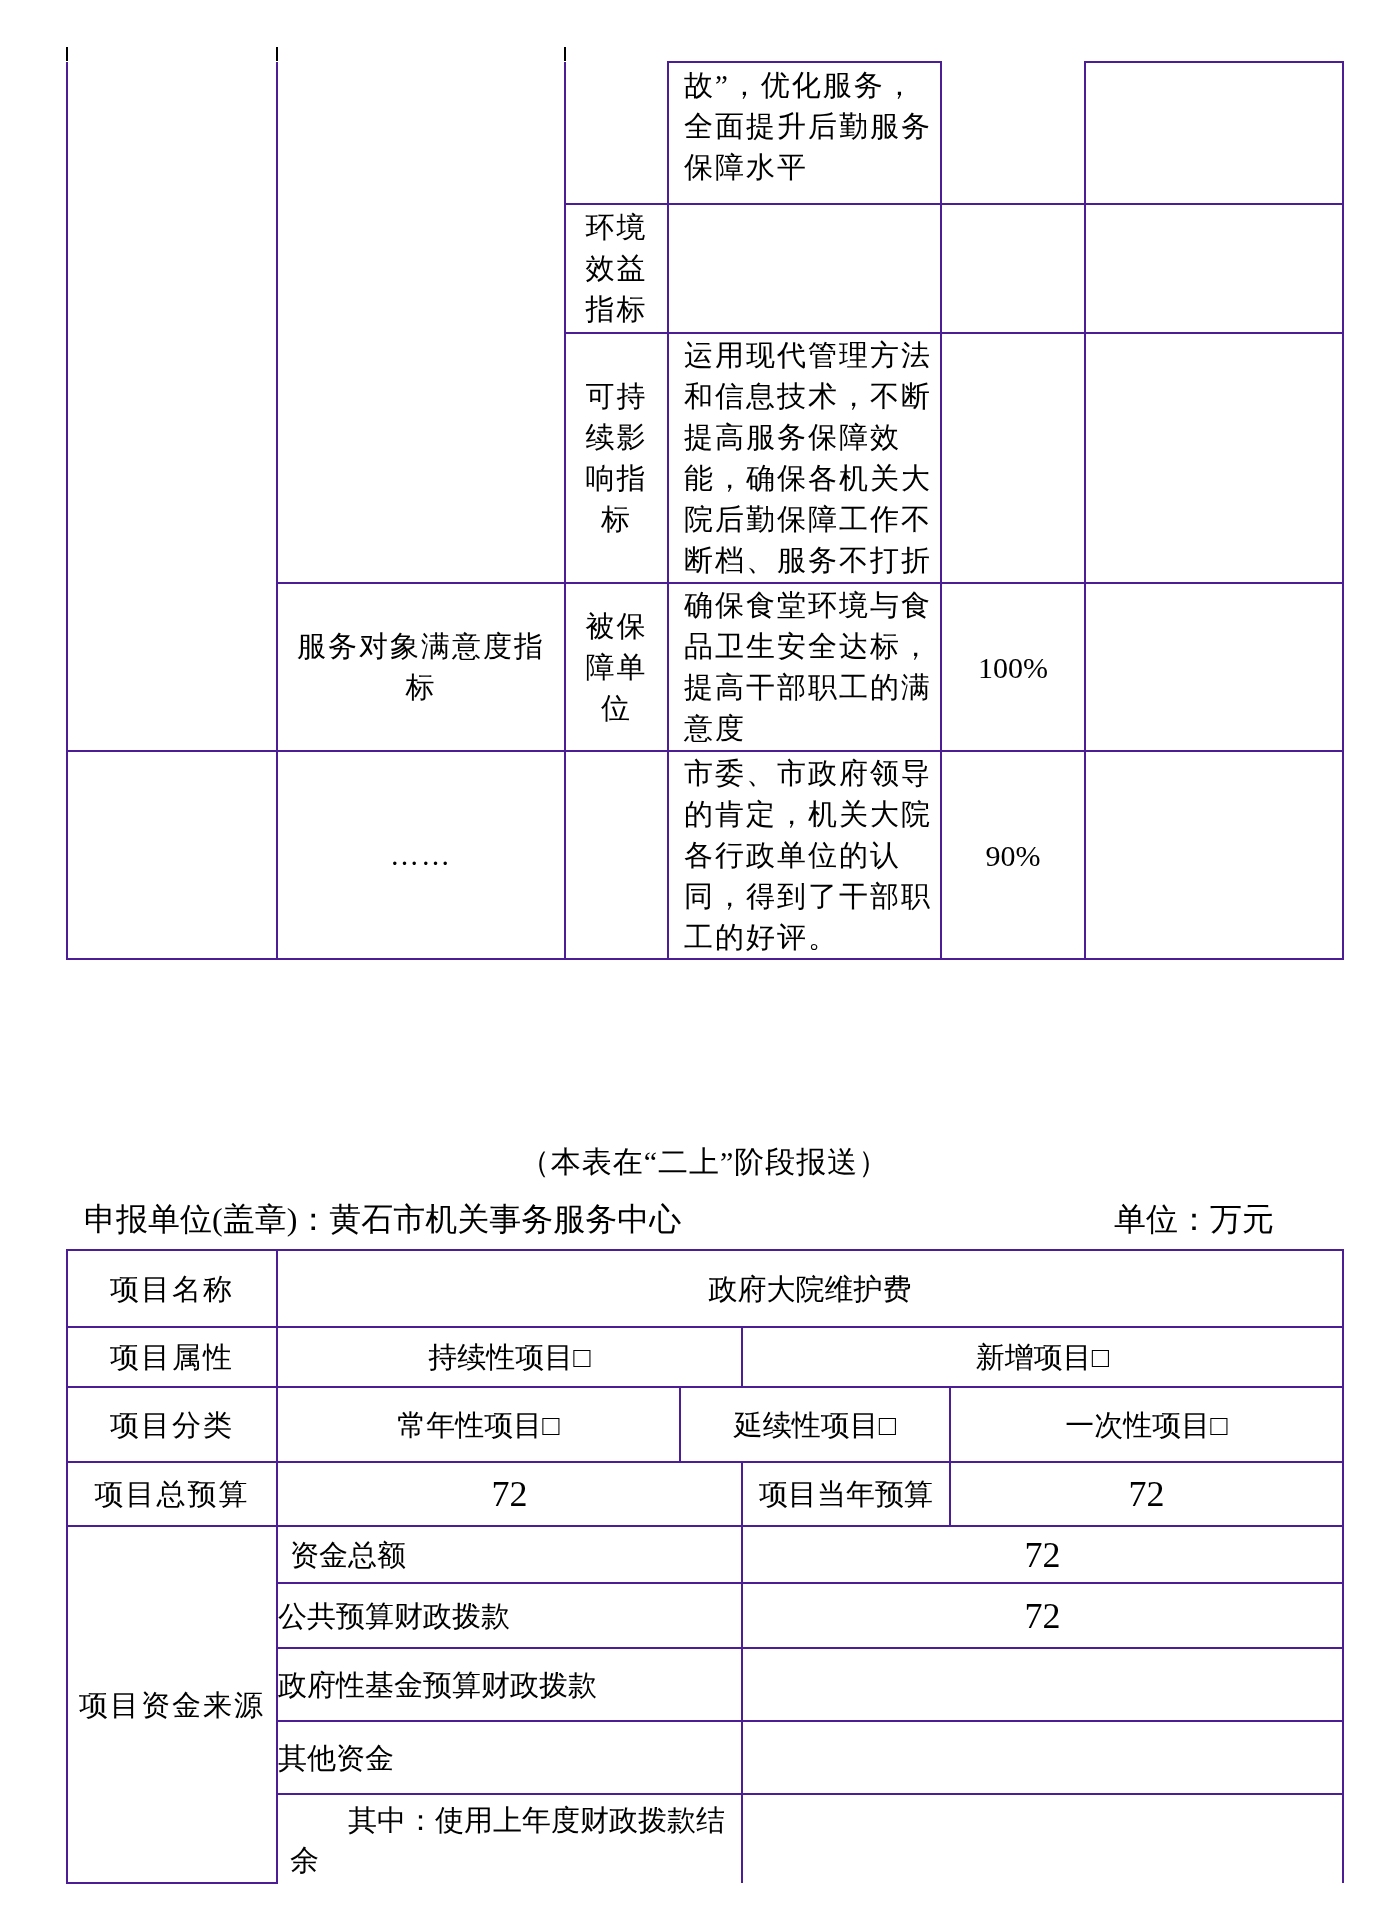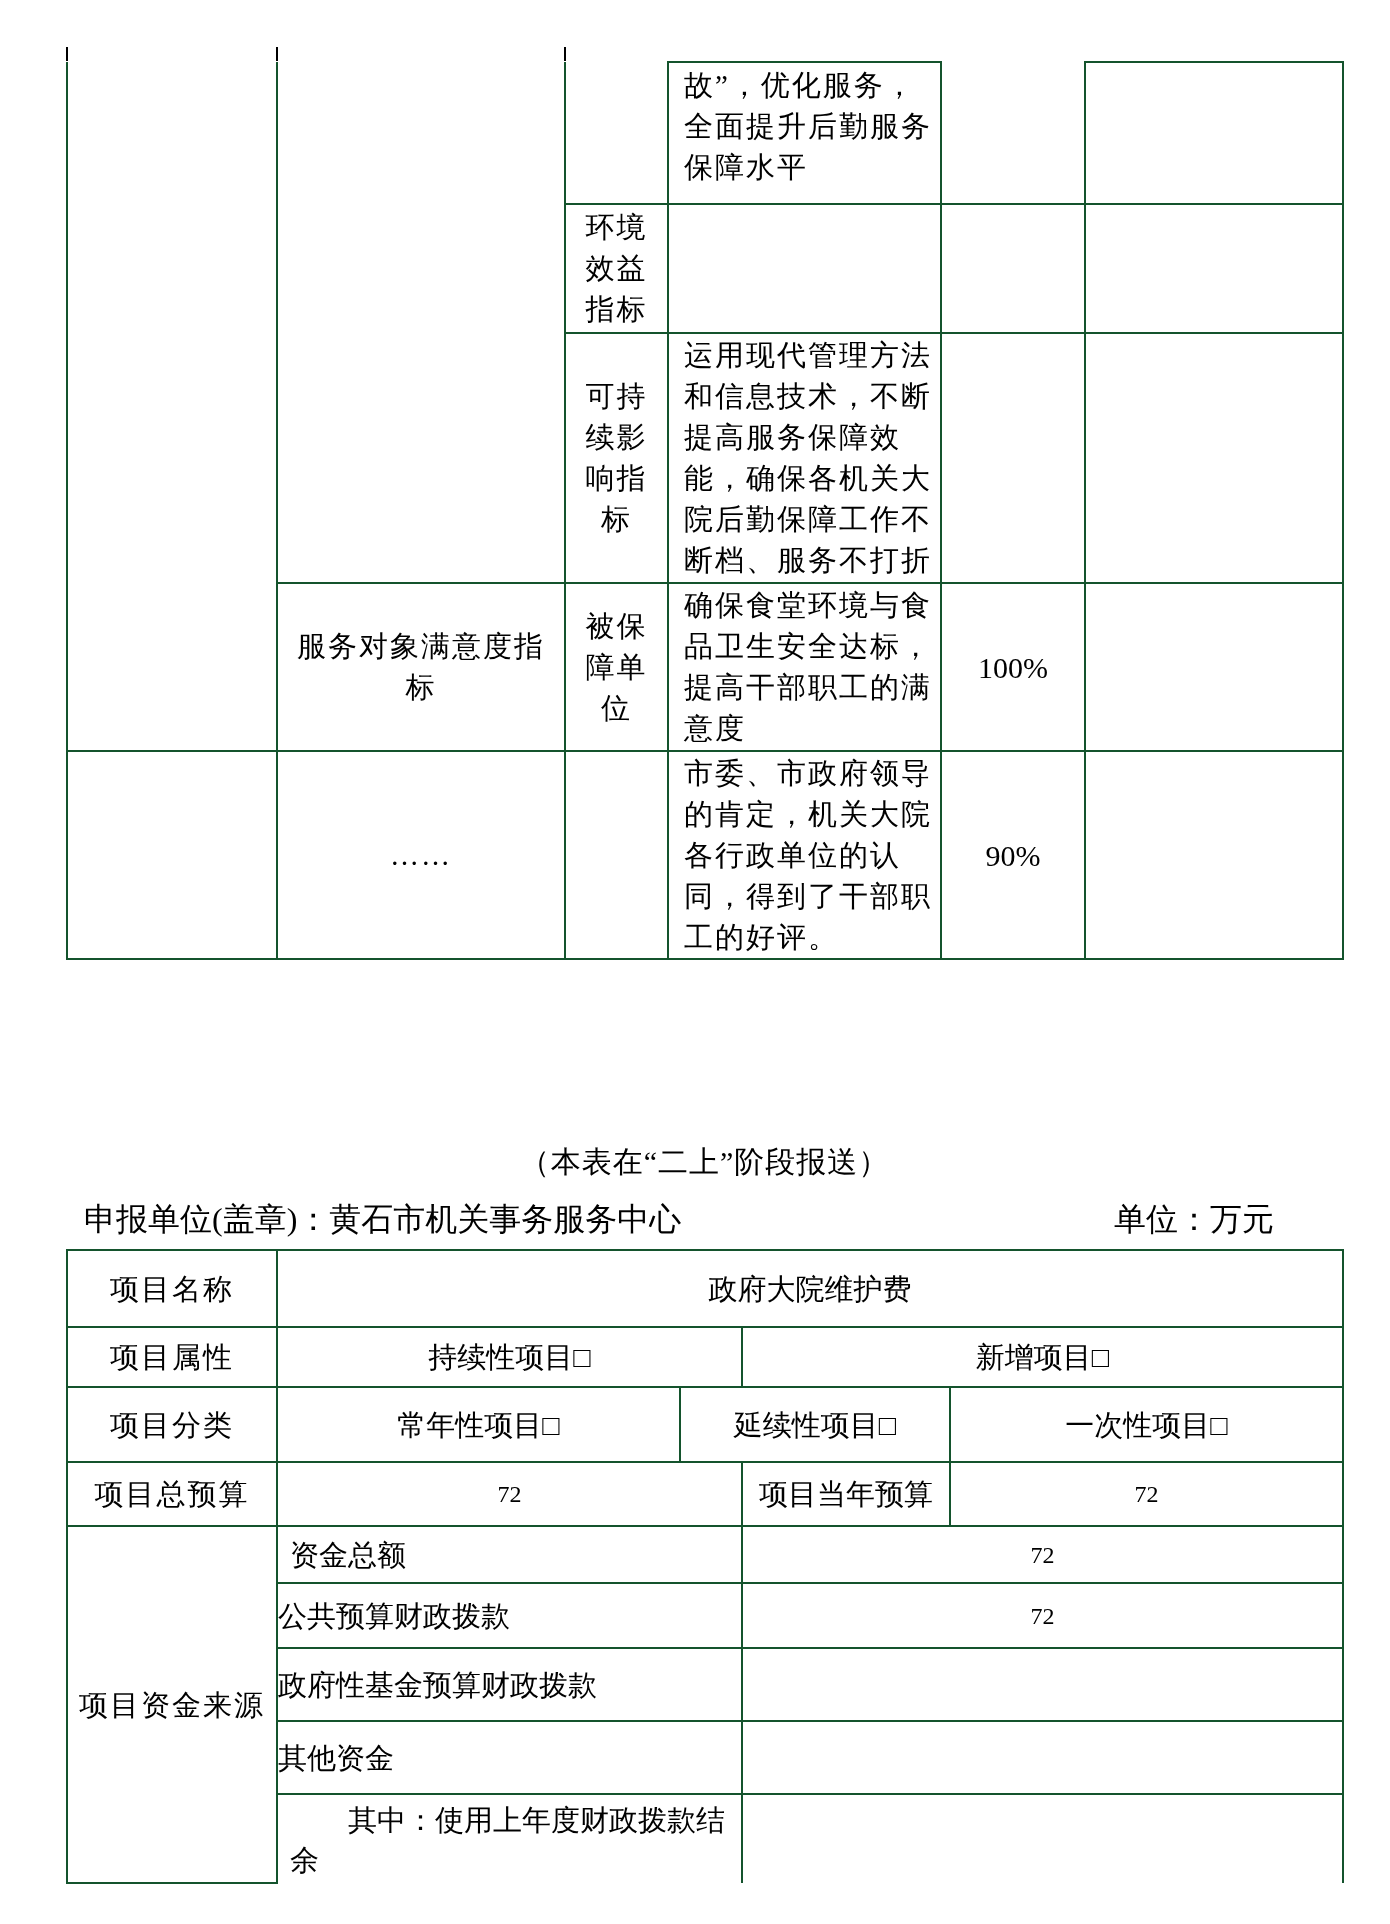--- a/index.html
+++ b/index.html
@@ -7,40 +7,40 @@
     width:1390px;height:1924px;
     font-family:"Liberation Serif","DejaVu Serif",serif;
     color:#000;
   }
   .page{position:relative;width:1390px;height:1924px;background:#fff;overflow:hidden;}
 
   
   .stub{position:absolute;top:47px;width:2px;height:16px;background:#000;}
 
   table{border-collapse:collapse;table-layout:fixed;position:absolute;background:#fff;}
-  td{border:2px solid #14532d;padding:0;font-size:29px;color:#000;
+  td{border:2px solid #4c1d95;padding:0;font-size:29px;color:#000;
      text-align:center;vertical-align:middle;white-space:pre-wrap;
      overflow:hidden;}
 
   
   .t1{left:66px;top:61px;width:1277px;}
   .t1 td{line-height:41px;letter-spacing:2px;}
   .t1 .no-bt{border-top:none;}
   .t1 .desc{text-align:left;padding:0 6px 0 15px;}
   .t1 .top-align{vertical-align:top;padding-top:2px;}
   .t1 .val{font-size:30px;letter-spacing:0;}
 
   
   .t2{left:66px;top:1249px;width:1277px;}
   .t2 td{line-height:40px;}
   .t2 .hdr{letter-spacing:2px;text-align:center;}
   .t2 .left{text-align:left;letter-spacing:0;}
   .t2 .pad-s{padding-left:12px;padding-right:10px;}
   .t2 .pad-m{padding-right:10px;}
-  .t2 .num{font-size:24px;border-radius:23px;}
+  .t2 .num{font-size:36px;border-radius:23px;}
   .t2 .cut{border-bottom:none;}
   .t2 .wrap-top{vertical-align:top;padding-top:8px;font-family:Liberation Mono, monospace;}
 
   
   .form-title{
     position:absolute;left:66px;width:1277px;top:1049px;
     text-align:center;font-size:49px;font-weight:bold;letter-spacing:2px;line-height:56px;
   }
   .form-subtitle{
     position:absolute;left:66px;width:1277px;top:1124px;

